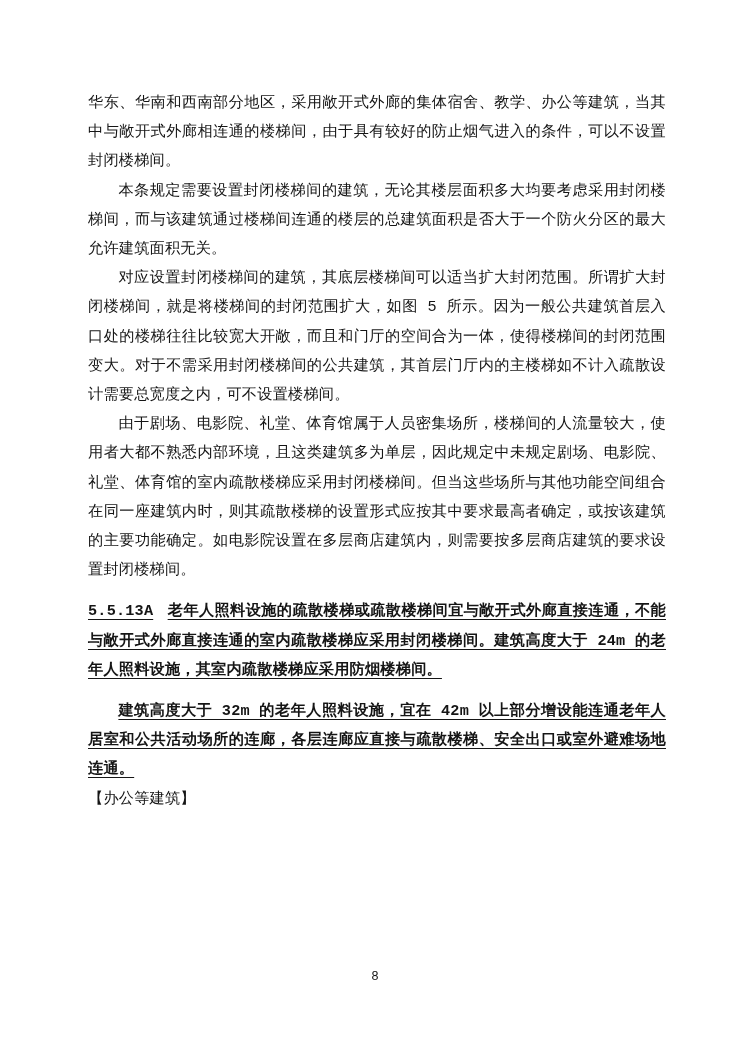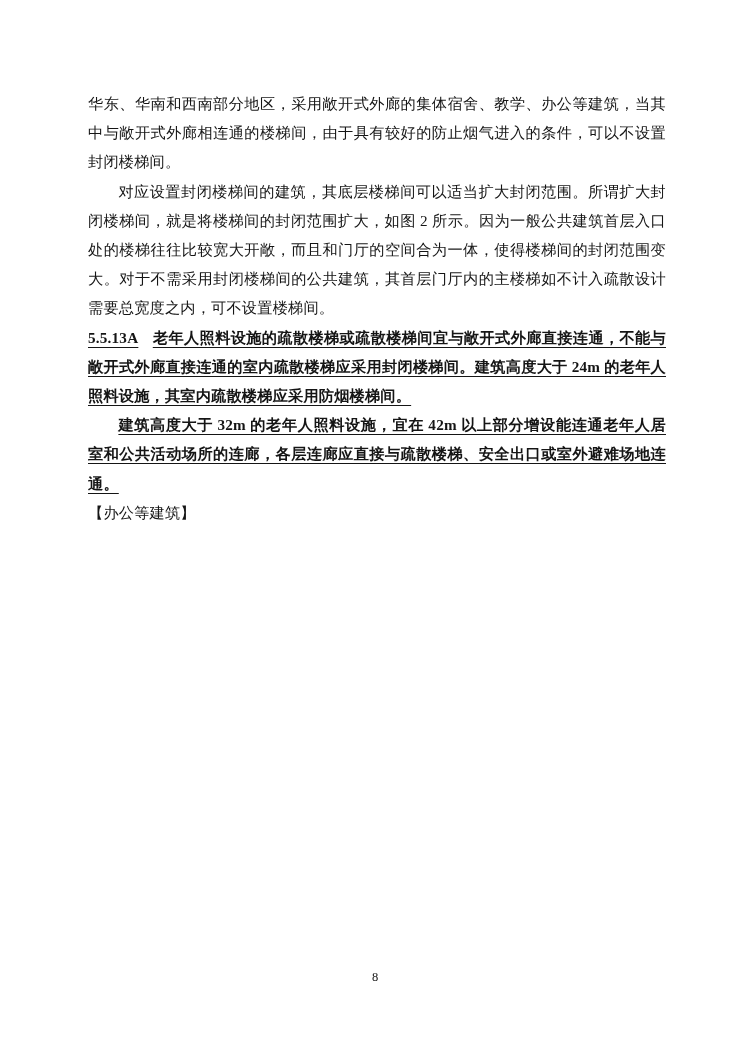--- a/index.html
+++ b/index.html
@@ -8,21 +8,21 @@
     background: #ffffff;
   }
   .page {
     position: relative;
     width: 750px;
     height: 1060px;
     margin: 0 auto;
     background: #ffffff;
     box-sizing: border-box;
     padding: 89px 85px 0 88px;
-    font-family: Liberation Serif, serif;
+    font-family: Liberation Mono, monospace;
     color: #151515;
     overflow: hidden;
   }
   .content {
     width: 578px;
   }
   .para {
     margin: 0;
     font-size: 15.2px;
     line-height: 29.2px;
@@ -31,20 +31,21 @@
     letter-spacing: 0.2px;
   }
   .no-indent {
     text-indent: 0;
   }
   .provision {
     font-weight: bold;
     text-decoration: underline;
     text-decoration-thickness: 1px;
     text-underline-offset: 4px;
+    margin-top: 12px;
   }
   .prov-num {
     padding-right: 0.95em;
   }
   .note-label {
     font-weight: normal;
   }
   .underlined {
     text-decoration: underline;
     text-decoration-thickness: 1px;
@@ -62,23 +63,25 @@
   }
 </style>
 </head>
 <body>
 
 <main class="page">
   <div class="content">
 
     <p class="para no-indent">华东、华南和西南部分地区，采用敞开式外廊的集体宿舍、教学、办公等建筑，当其中与敞开式外廊相连通的楼梯间，由于具有较好的防止烟气进入的条件，可以不设置封闭楼梯间。</p>
 
+    <p class="para">本条规定需要设置封闭楼梯间的建筑，无论其楼层面积多大均要考虑采用封闭楼梯间，而与该建筑通过楼梯间连通的楼层的总建筑面积是否大于一个防火分区的最大允许建筑面积无关。</p>
 
-    <p class="para">对应设置封闭楼梯间的建筑，其底层楼梯间可以适当扩大封闭范围。所谓扩大封闭楼梯间，就是将楼梯间的封闭范围扩大，如图 2 所示。因为一般公共建筑首层入口处的楼梯往往比较宽大开敞，而且和门厅的空间合为一体，使得楼梯间的封闭范围变大。对于不需采用封闭楼梯间的公共建筑，其首层门厅内的主楼梯如不计入疏散设计需要总宽度之内，可不设置楼梯间。</p>
+    <p class="para">对应设置封闭楼梯间的建筑，其底层楼梯间可以适当扩大封闭范围。所谓扩大封闭楼梯间，就是将楼梯间的封闭范围扩大，如图 5 所示。因为一般公共建筑首层入口处的楼梯往往比较宽大开敞，而且和门厅的空间合为一体，使得楼梯间的封闭范围变大。对于不需采用封闭楼梯间的公共建筑，其首层门厅内的主楼梯如不计入疏散设计需要总宽度之内，可不设置楼梯间。</p>
 
+    <p class="para">由于剧场、电影院、礼堂、体育馆属于人员密集场所，楼梯间的人流量较大，使用者大都不熟悉内部环境，且这类建筑多为单层，因此规定中未规定剧场、电影院、礼堂、体育馆的室内疏散楼梯应采用封闭楼梯间。但当这些场所与其他功能空间组合在同一座建筑内时，则其疏散楼梯的设置形式应按其中要求最高者确定，或按该建筑的主要功能确定。如电影院设置在多层商店建筑内，则需要按多层商店建筑的要求设置封闭楼梯间。</p>
 
 
     <p class="para no-indent provision"><span class="prov-num">5.5.13A</span><span>老年人照料设施的疏散楼梯或疏散楼梯间宜与敞开式外廊直接连通，不能与敞开式外廊直接连通的室内疏散楼梯应采用封闭楼梯间。建筑高度大于 24m 的老年人照料设施，其室内疏散楼梯应采用防烟楼梯间。</span></p>
 
     <p class="para provision">建筑高度大于 32m 的老年人照料设施，宜在 42m 以上部分增设能连通老年人居室和公共活动场所的连廊，各层连廊应直接与疏散楼梯、安全出口或室外避难场地连通。</p>
 
     <p class="para no-indent note-label">【办公等建筑】</p>
 
 
   </div>

